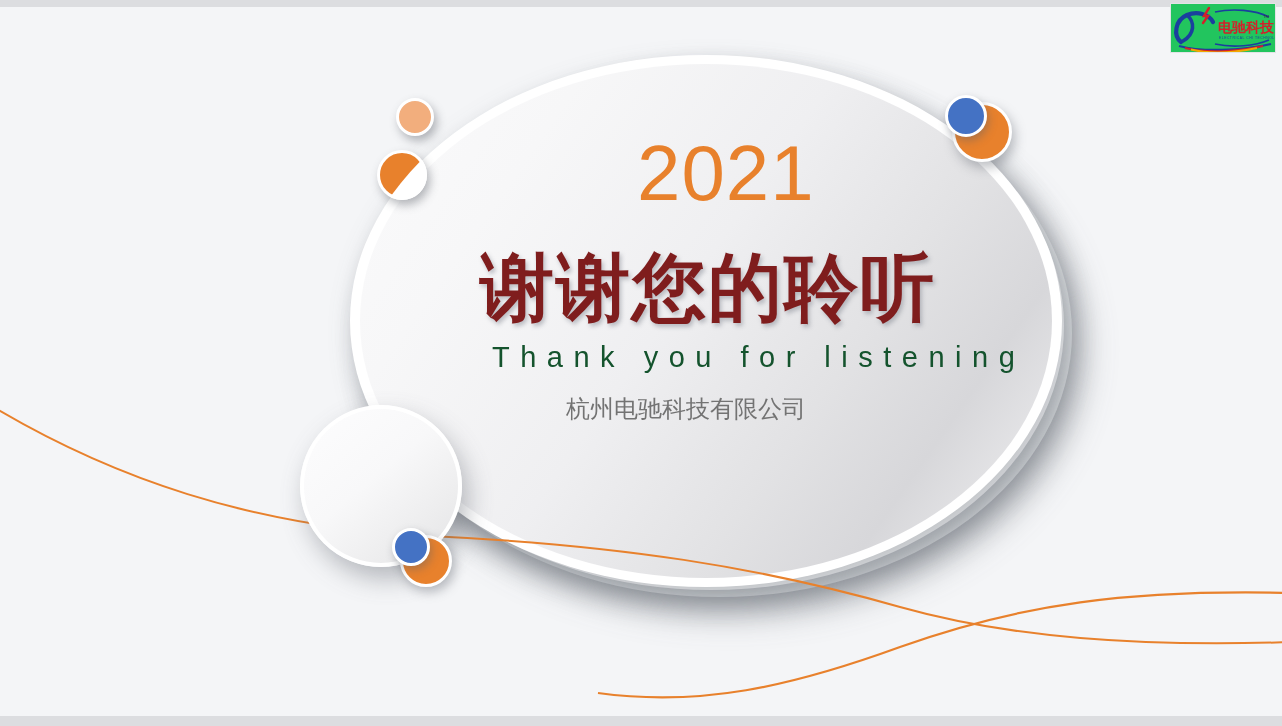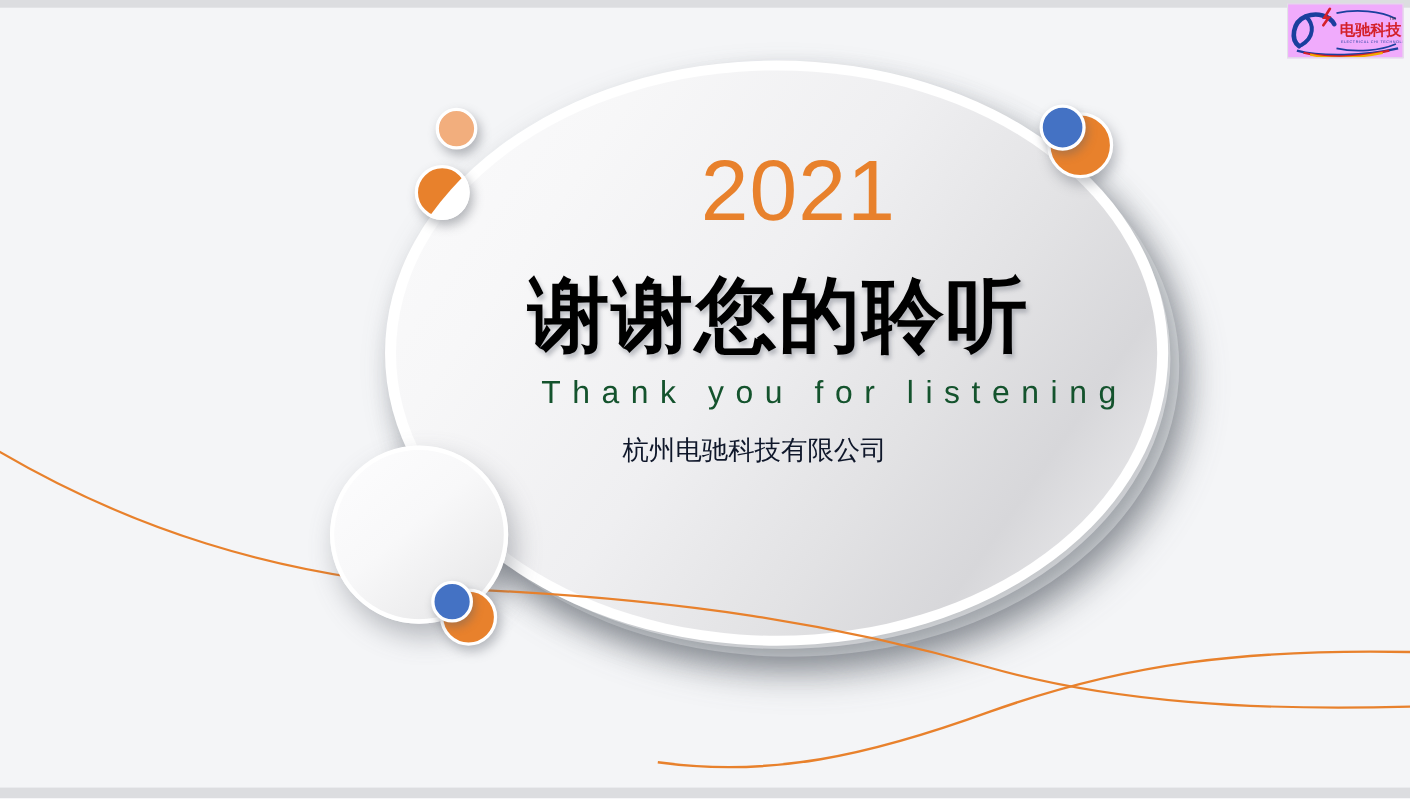--- a/index.html
+++ b/index.html
@@ -198,53 +198,53 @@
     font-weight: 300;
     letter-spacing: 1px;
     font-family: "Liberation Sans", sans-serif;
   }
   .headline-cn {
     position: absolute;
     left: 480px; top: 243px;
     font-size: 74px;
     line-height: 1;
     font-weight: bold;
-    color: #000000;
+    color: #7f1d1d;
     letter-spacing: 2px;
     font-family: "DejaVu Sans", sans-serif;
     text-shadow: 2px 3px 4px rgba(120,125,135,0.45);
   }
   .headline-en {
     position: absolute;
     left: 492px; top: 336px;
     font-size: 29px;
     line-height: 1;
     color: #14532d;
     letter-spacing: 10.5px;
     font-family: "Liberation Sans", sans-serif;
   }
   .contact {
     position: absolute;
     left: 566px; top: 385px;
-    color: #0f172a;
+    color: #737373;
     font-size: 24px;
     font-family: "DejaVu Sans", sans-serif;
   }
   .contact .line {
     margin-bottom: 14px;
     line-height: 34px;
     white-space: nowrap;
   }
 
   
   .logo {
     position: absolute;
     right: 6px; top: 3px;
     width: 104px; height: 48px;
-    background: #f0abfc;
+    background: #22c55e;
     border: 1px solid #e2e3e6;
     z-index: 70;
     overflow: hidden;
   }
 </style>
 </head>
 <body>
 
 <div id="slide">
 

